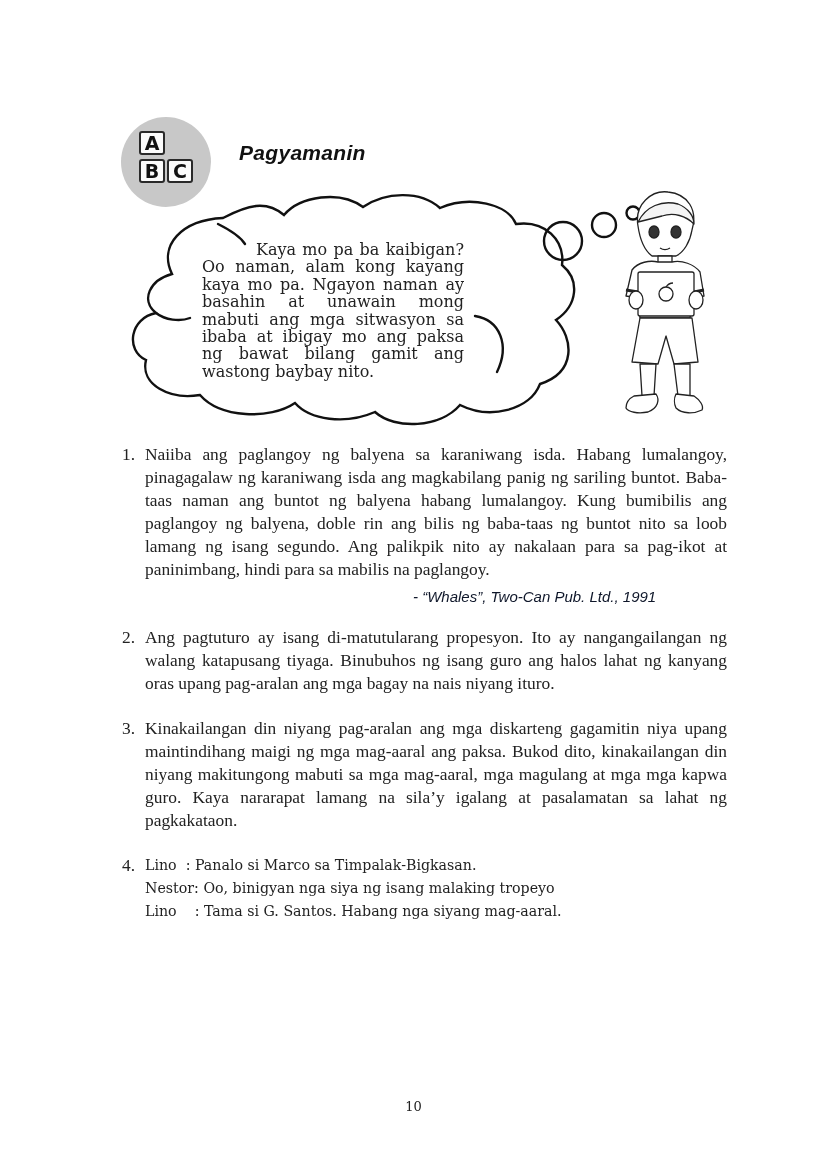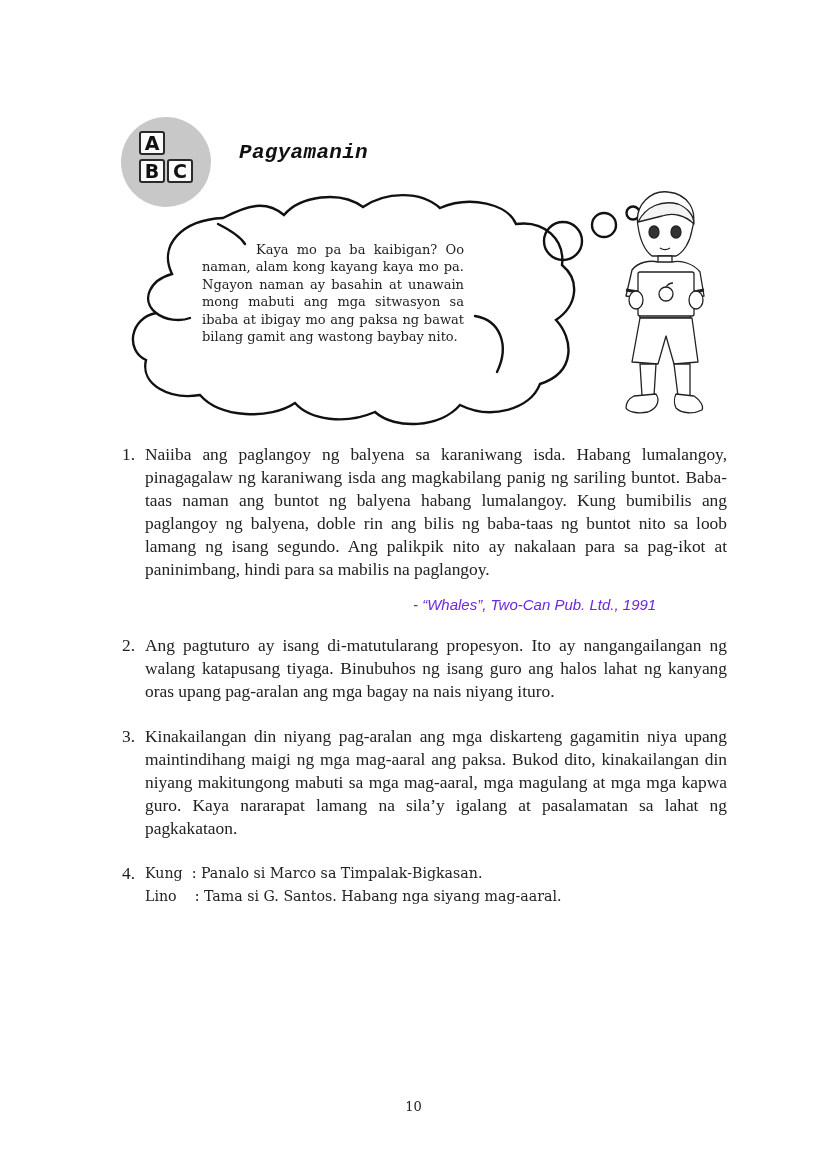--- a/index.html
+++ b/index.html
@@ -5,35 +5,35 @@
     html, body { margin: 0; padding: 0; background: #ffffff; }
     body { width: 827px; height: 1169px; position: relative; overflow: hidden; color: #1a1a1a; }
 
     
     .abc-badge { position: absolute; left: 121px; top: 117px; width: 90px; height: 90px; border-radius: 50%; background: #c8c8c8; }
     .block { position: absolute; width: 26px; height: 24px; background: #fbfbfb; border: 2px solid #2a2a2a; border-radius: 3px; box-sizing: border-box;
              font-family: "DejaVu Sans", sans-serif; font-weight: bold; font-size: 19px; line-height: 20px; text-align: center; color: #111; }
     .block-a { left: 18px; top: 14px; }
     .block-b { left: 18px; top: 42px; }
     .block-c { left: 46px; top: 42px; }
-    .section-title { position: absolute; left: 239px; top: 141px; font-family: Liberation Mono, monospace; font-weight: bold; font-style: italic; font-size: 21px; color: #111; letter-spacing: 0.3px; }
+    .section-title { position: absolute; left: 239px; top: 141px; font-family: Liberation Sans, sans-serif; font-weight: bold; font-style: italic; font-size: 21px; color: #111; letter-spacing: 0.3px; }
 
     
     .cloud-svg { position: absolute; left: 0; top: 0; width: 827px; height: 1169px; pointer-events: none; }
-    .cloud-text { position: absolute; left: 202px; top: 241px; width: 262px; font-family: "DejaVu Serif", serif; font-size: 13px; line-height: 17.4px; text-align: justify; text-indent: 54px; color: #222; }
+    .cloud-text { position: absolute; left: 202px; top: 241px; width: 262px; font-family: "DejaVu Serif", serif; font-size: 16px; line-height: 17.4px; text-align: justify; text-indent: 54px; color: #222; }
 
     
     .boy { position: absolute; left: 608px; top: 186px; width: 110px; height: 236px; }
 
     
     .items { position: absolute; left: 121px; top: 443px; width: 606px; font-family: "Liberation Serif", "DejaVu Serif", serif; font-size: 17.4px; line-height: 23px; color: #222; }
     .item { position: relative; padding-left: 24px; text-align: justify; }
     .item-num { position: absolute; left: 1px; top: 0; }
     .item + .item { margin-top: 22px; }
-    .citation { font-family: "Liberation Sans", sans-serif; font-style: italic; font-size: 15px; line-height: 20px; padding-left: 268px; margin-top: 14px; color: #6d28d9; }
+    .citation { font-family: "Liberation Sans", sans-serif; font-style: italic; font-size: 15px; line-height: 20px; padding-left: 268px; margin-top: 6px; color: #0f172a; }
     .dialogue { font-family: "DejaVu Serif", serif; font-size: 14.2px; line-height: 23px; }
     .dialogue .dl { white-space: pre; }
 
     .page-number { position: absolute; left: 0; width: 827px; top: 1099px; text-align: center; font-family: "DejaVu Serif", serif; font-size: 13px; color: #222; }
   </style>
 </head>
 <body>
 
 <div class="abc-badge">
   <div class="block block-a">A</div>
@@ -113,19 +113,20 @@
     <span class="item-num">2.</span>
     <div>Ang pagtuturo ay isang di-matutularang propesyon. Ito ay nangangailangan ng walang katapusang tiyaga. Binubuhos ng isang guro ang halos lahat ng kanyang oras upang pag-aralan ang mga bagay na nais niyang ituro.</div>
   </div>
   <div class="item">
     <span class="item-num">3.</span>
     <div>Kinakailangan din niyang pag-aralan ang mga diskarteng gagamitin niya upang maintindihang maigi ng mga mag-aaral ang paksa. Bukod dito, kinakailangan din niyang makitungong mabuti sa mga mag-aaral, mga magulang at mga mga kapwa guro. Kaya nararapat lamang na sila’y igalang at pasalamatan sa lahat ng pagkakataon.</div>
   </div>
   <div class="item">
     <span class="item-num">4.</span>
     <div class="dialogue">
-      <div class="dl">Kung  : Panalo si Marco sa Timpalak-Bigkasan.</div>
+      <div class="dl">Lino  : Panalo si Marco sa Timpalak-Bigkasan.</div>
+      <div class="dl">Nestor: Oo, binigyan nga siya ng isang malaking tropeyo</div>
       <div class="dl">Lino    : Tama si G. Santos. Habang nga siyang mag-aaral.</div>
     </div>
   </div>
 </div>
 
 <div class="page-number">10</div>
 
 </body></html>

